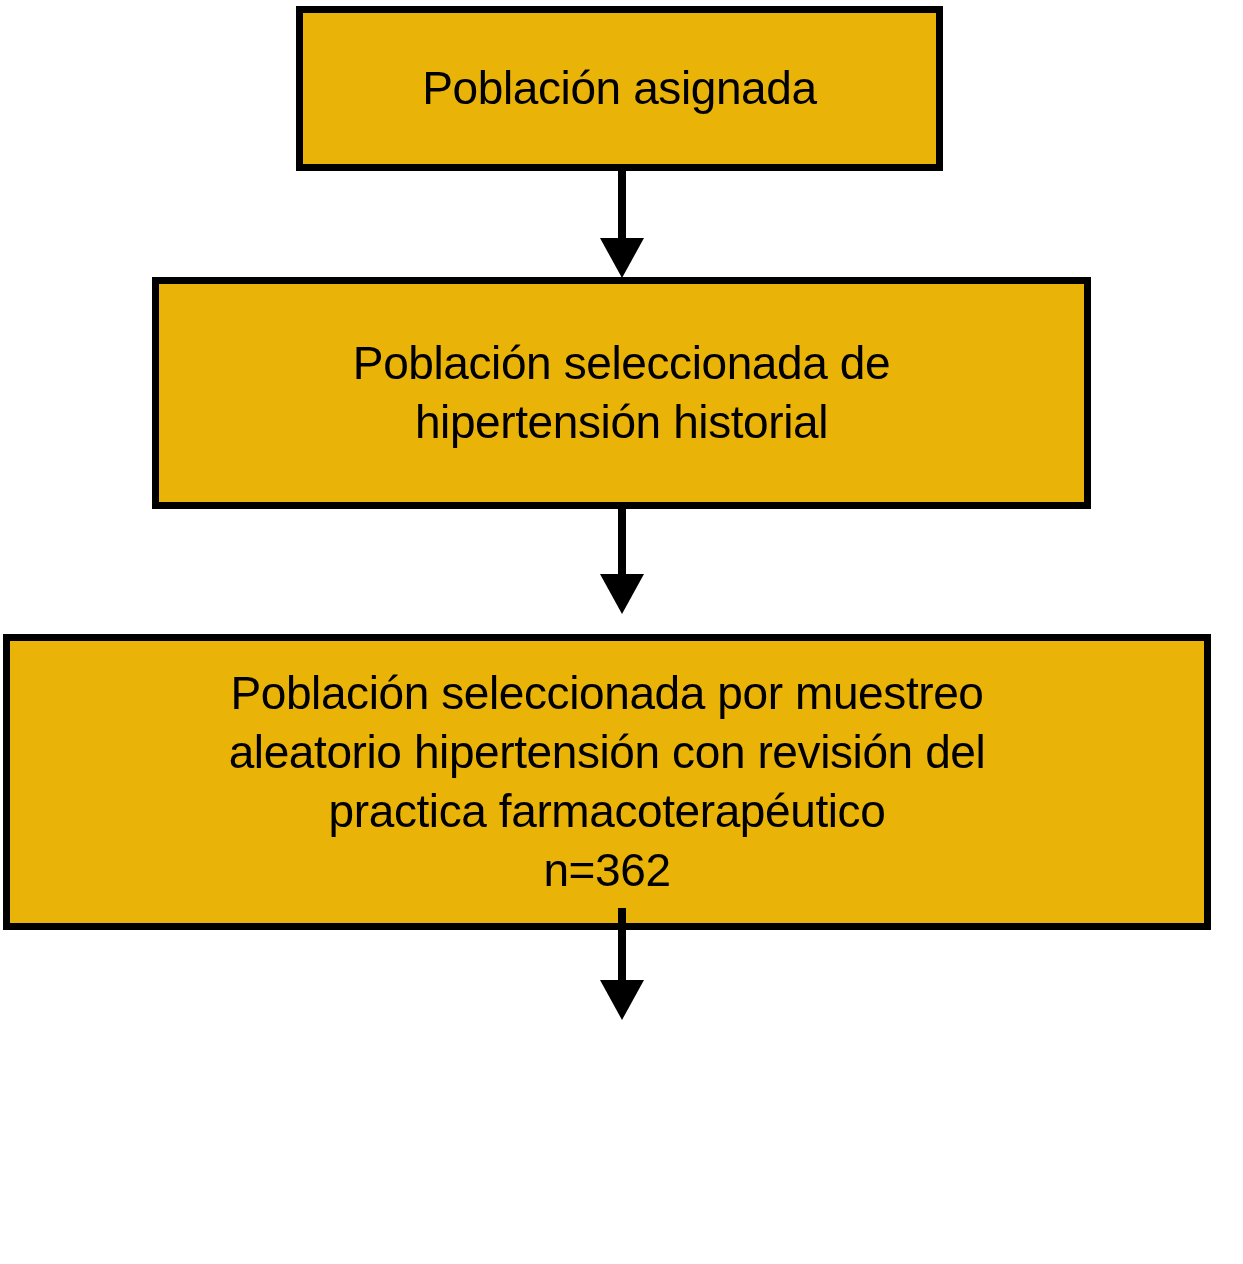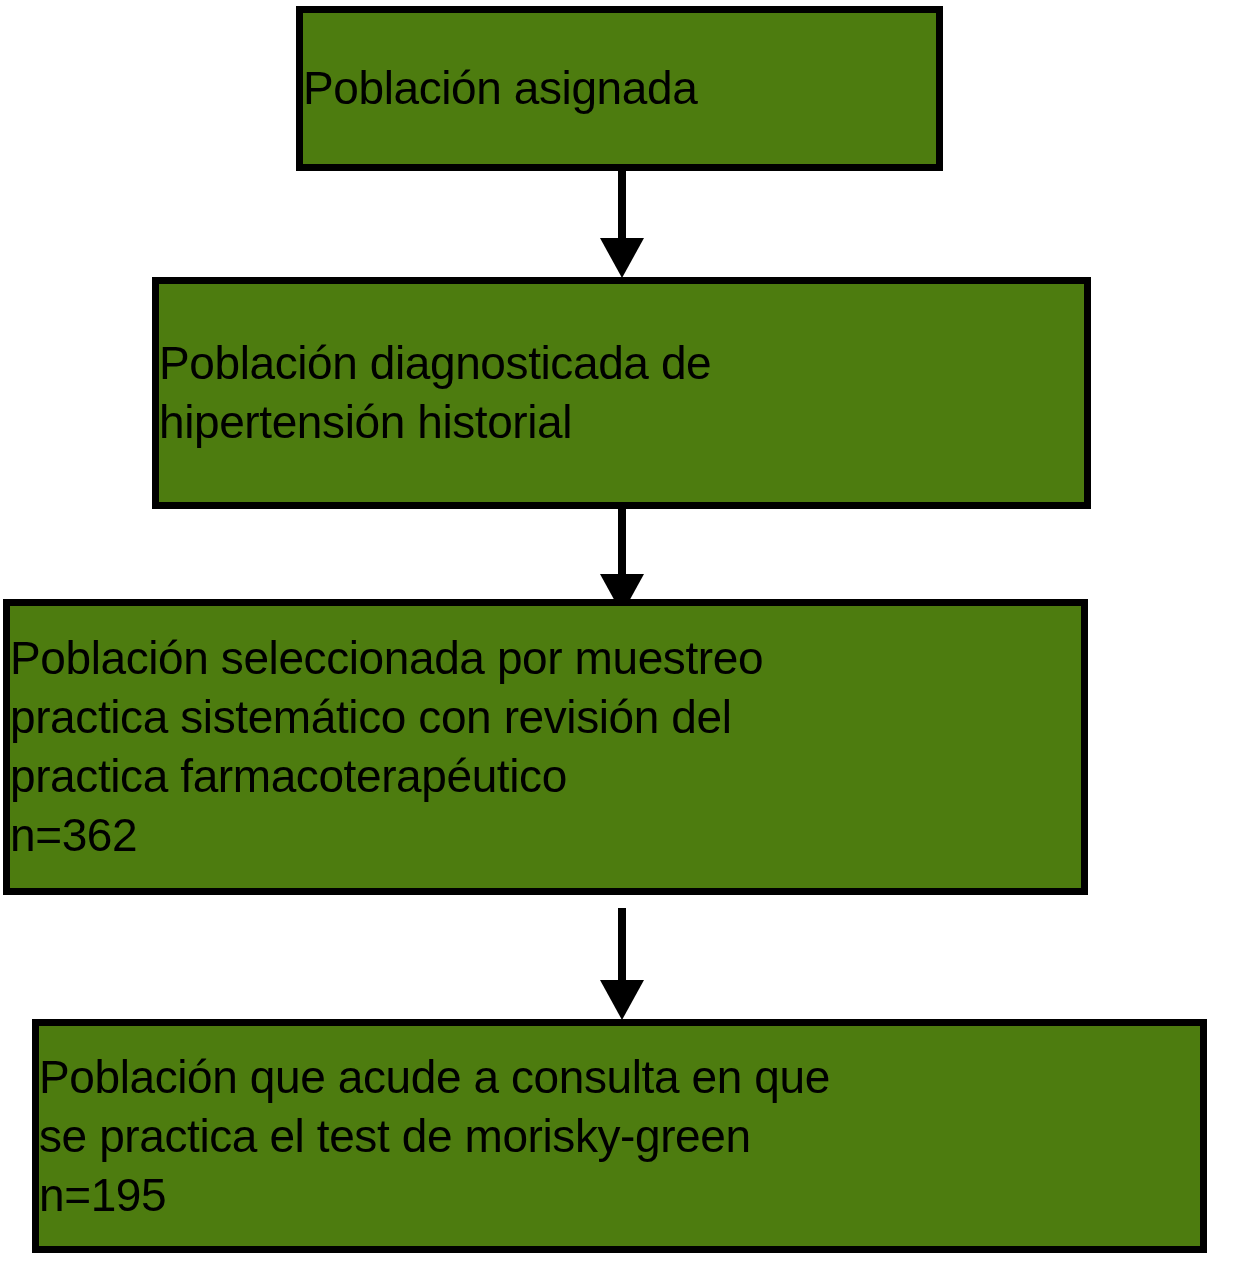--- a/index.html
+++ b/index.html
@@ -17,40 +17,40 @@
   #flowchart {
     position: relative;
     width: 1243px;
     height: 1264px;
     background: #ffffff;
   }
   .node-box {
     position: absolute;
     box-sizing: border-box;
     border: 7px solid #000000;
-    background: #4d7c0f;
+    background: #eab308;
     display: flex;
     flex-direction: column;
-    align-items: flex-start;
+    align-items: center;
     justify-content: center;
   }
   .node-line {
     display: block;
     font-size: 46px;
     line-height: 59px;
     font-weight: 400;
     letter-spacing: -0.4px;
     text-align: center;
     white-space: nowrap;
     color: #000000;
   }
   
   #node-0 { left: 296px;  top: 6px;    width: 647px;  height: 165px; }
   #node-1 { left: 152px;  top: 277px;  width: 939px;  height: 232px; }
-  #node-2 { left: 3px;    top: 599px;  width: 1085px; height: 296px; }
+  #node-2 { left: 3px;    top: 634px;  width: 1208px; height: 296px; }
   #node-3 { left: 32px;   top: 1019px; width: 1175px; height: 234px; }
 
   
   .connector {
     position: absolute;
     width: 44px;
     display: flex;
     flex-direction: column;
     align-items: center;
   }
@@ -79,40 +79,35 @@
   <div class="node-box" id="node-0">
     <span class="node-line">Población asignada</span>
   </div>
 
   <div class="connector" id="connector-0">
     <span class="shaft"></span>
     <span class="head"></span>
   </div>
 
   <div class="node-box" id="node-1">
-    <span class="node-line">Población diagnosticada de</span>
+    <span class="node-line">Población seleccionada de</span>
     <span class="node-line">hipertensión historial</span>
   </div>
 
   <div class="connector" id="connector-1">
     <span class="shaft"></span>
     <span class="head"></span>
   </div>
 
   <div class="node-box" id="node-2">
     <span class="node-line">Población seleccionada por muestreo</span>
-    <span class="node-line">practica sistemático con revisión del</span>
+    <span class="node-line">aleatorio hipertensión con revisión del</span>
     <span class="node-line">practica farmacoterapéutico</span>
     <span class="node-line">n=362</span>
   </div>
 
   <div class="connector" id="connector-2">
     <span class="shaft"></span>
     <span class="head"></span>
   </div>
 
-  <div class="node-box" id="node-3">
-    <span class="node-line">Población que acude a consulta en que</span>
-    <span class="node-line">se practica el test de morisky-green</span>
-    <span class="node-line">n=195</span>
-  </div>
 
 </div>
 
 </body></html>

